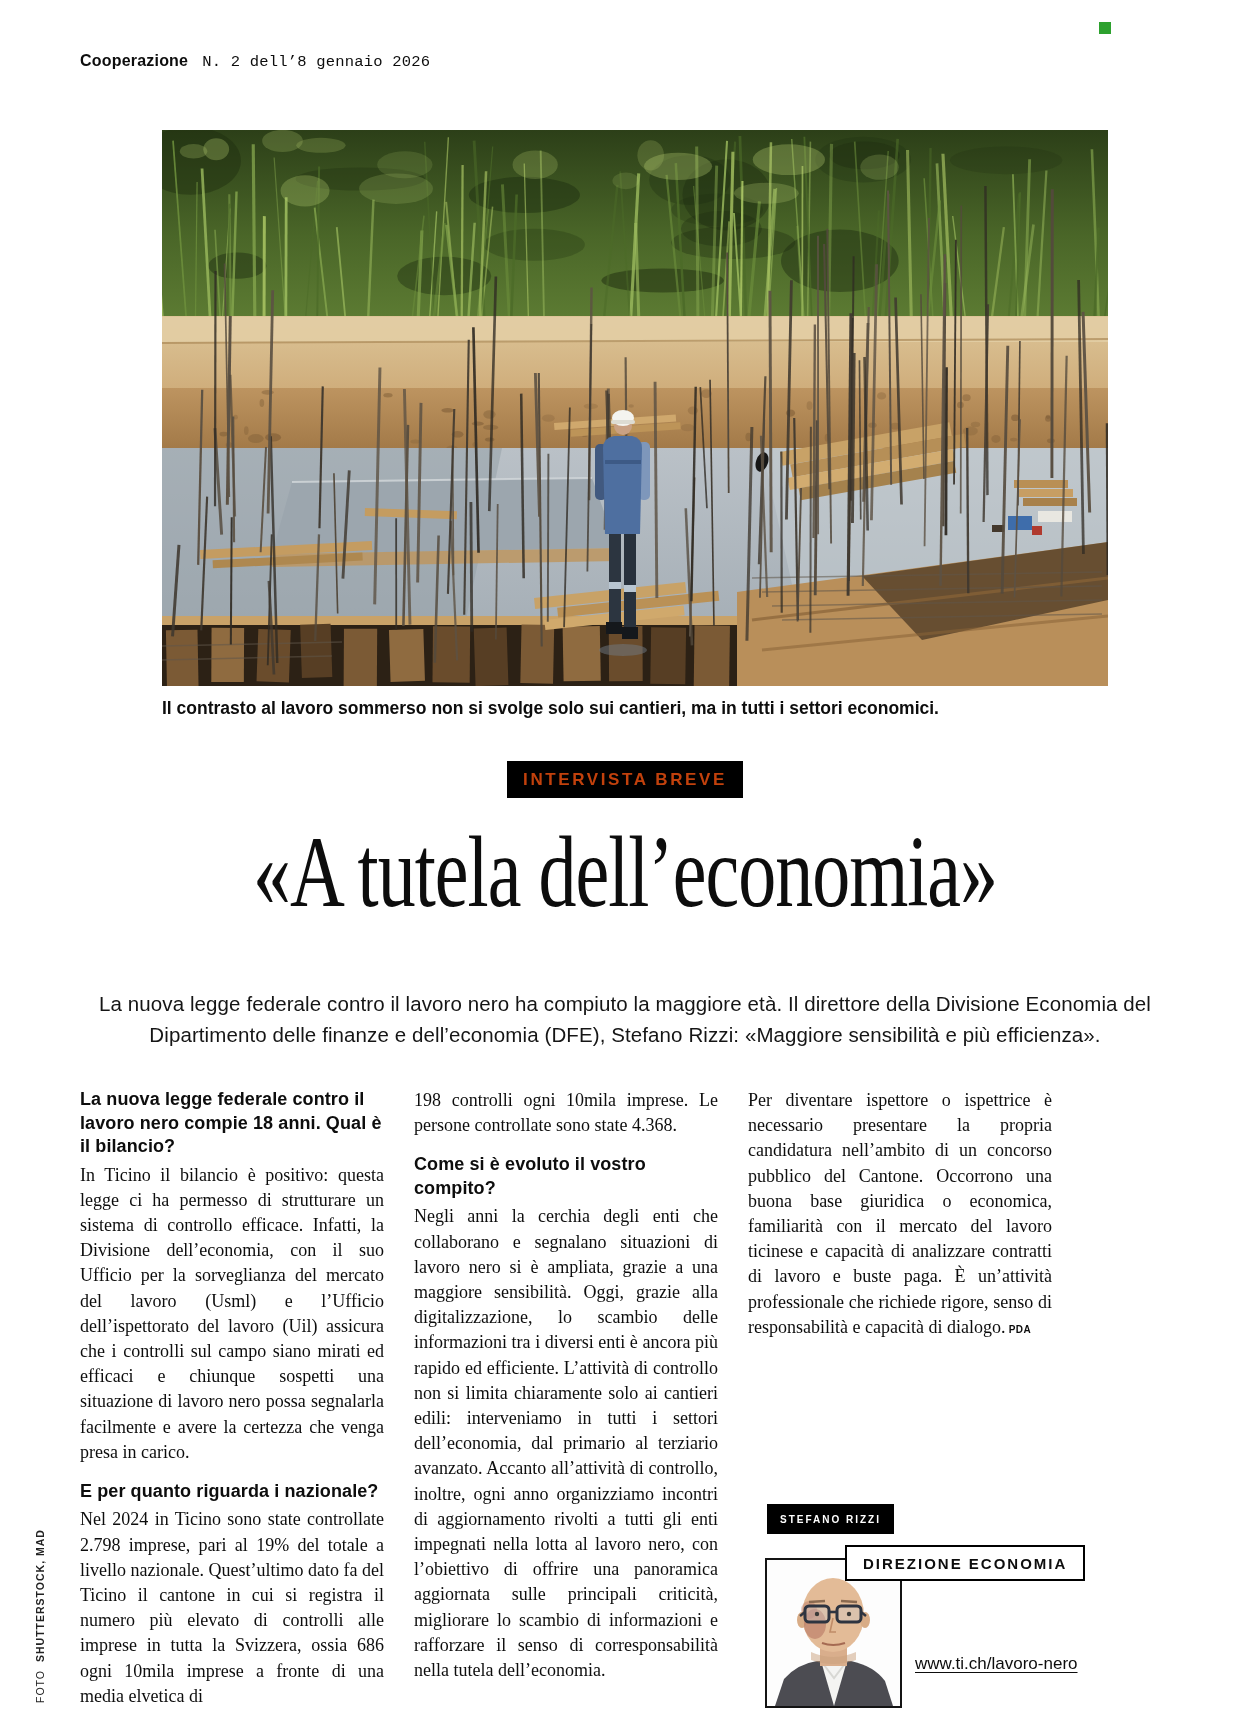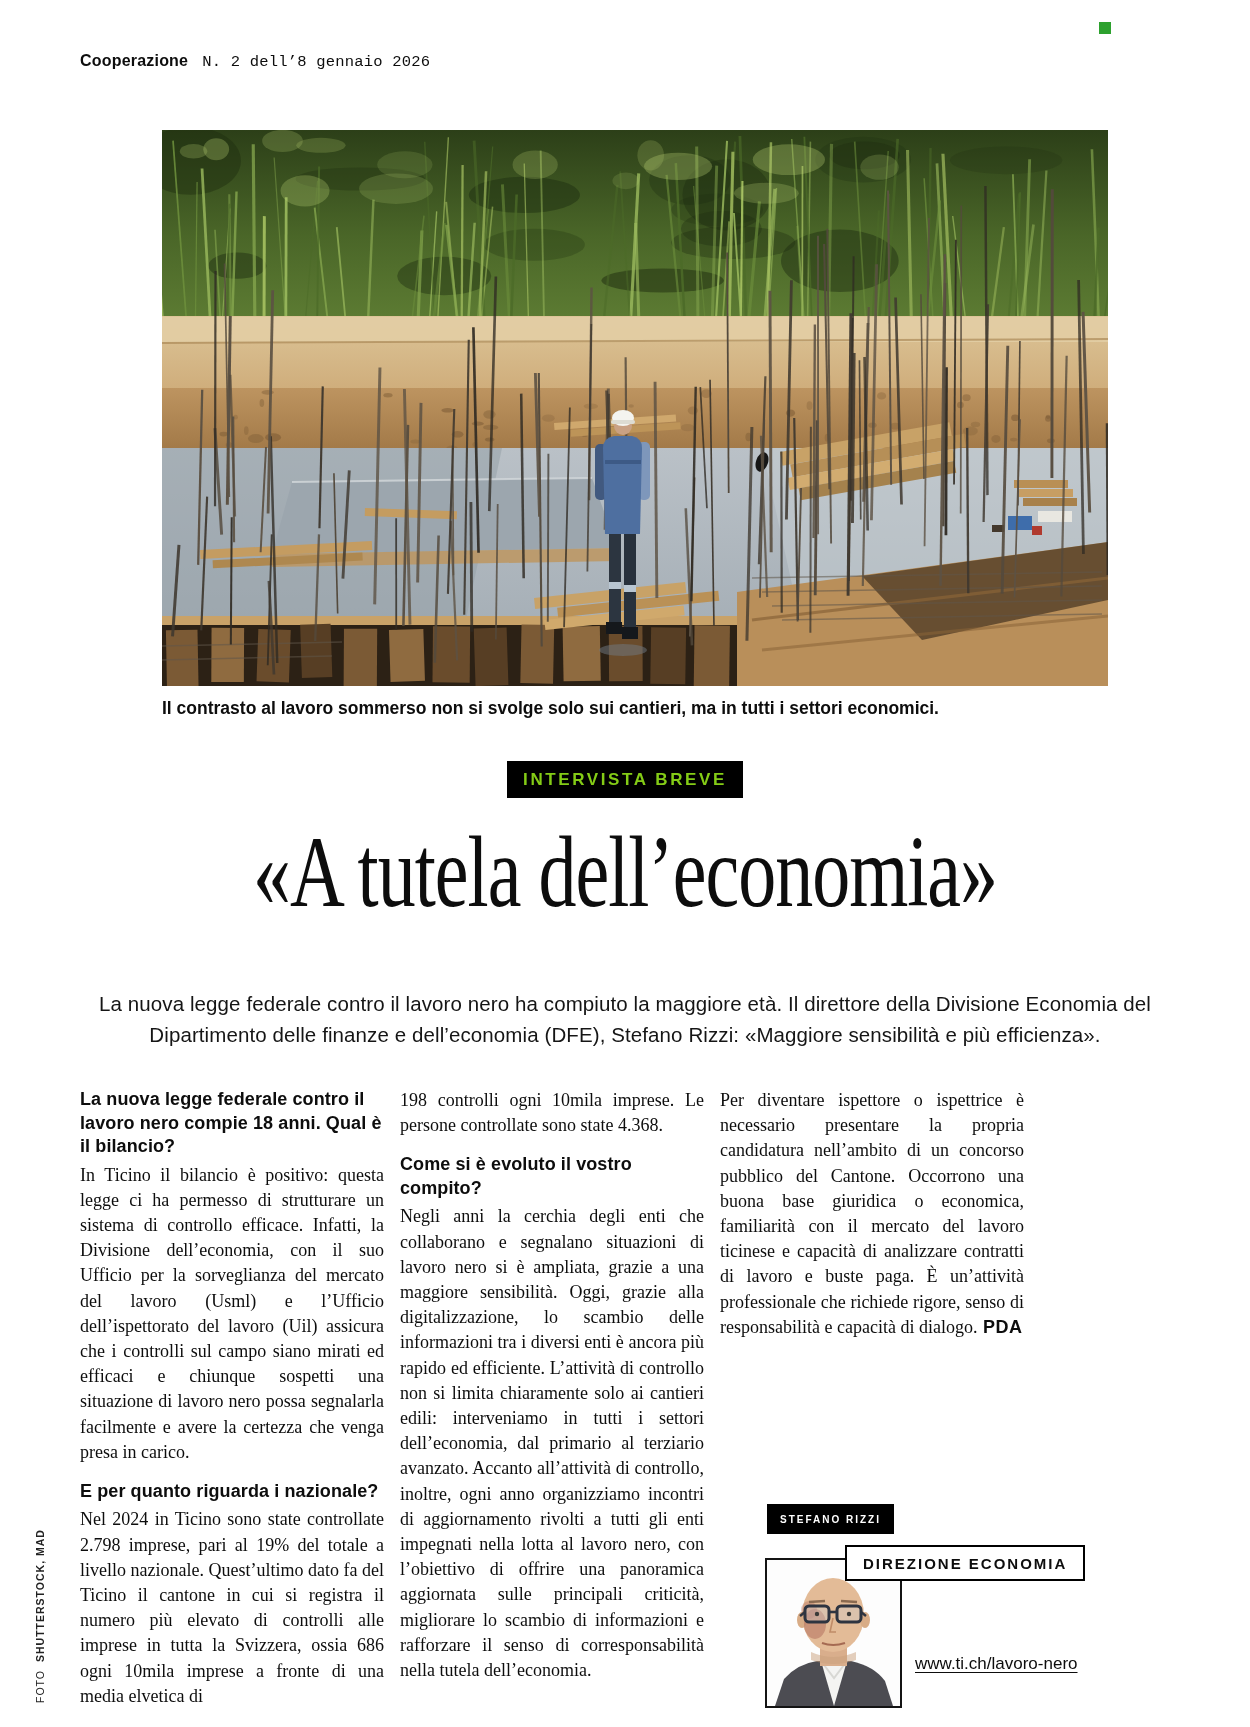--- a/index.html
+++ b/index.html
@@ -24,45 +24,45 @@
   .photo svg{display:block;width:100%;height:100%;}
   .caption{position:absolute;left:162px;top:697px;width:946px;font-weight:bold;font-size:17.5px;line-height:1.3;}
   .credit{
     position:absolute;left:34px;top:1703px;transform:rotate(-90deg);transform-origin:0 0;
     white-space:nowrap;font-size:10.5px;letter-spacing:1px;color:#222;
   }
   .credit b{font-weight:bold;margin-left:8px;}
   
   .kicker-wrap{position:absolute;left:0;top:761px;width:1250px;text-align:center;}
   .kicker{
-    display:inline-block;background:#000;color:#84cc16;font-weight:bold;font-size:17px;
+    display:inline-block;background:#000;color:#c2410c;font-weight:bold;font-size:17px;
     letter-spacing:2.6px;padding:9px 16px 8px;
   }
   .headline-wrap{position:absolute;left:0;top:818px;width:1250px;text-align:center;}
   .headline{
     display:inline-block;font-family:"Liberation Serif",serif;font-size:76px;font-weight:500;
     letter-spacing:-1px;line-height:1.05;transform:scaleY(1.35);transform-origin:50% 0;
   }
   .standfirst{
     position:absolute;left:85px;top:988px;width:1080px;text-align:center;
     font-size:20.5px;line-height:31px;letter-spacing:.1px;color:#151515;
   }
   
-  .columns{position:absolute;left:80px;top:1088px;width:972px;display:flex;gap:16px;}
+  .columns{position:absolute;left:80px;top:1088px;width:972px;display:flex;gap:30px;}
   .col{width:304px;flex:0 0 304px;}
   .col p{margin:0;}
   .col .q{
     font-weight:bold;font-size:18px;line-height:23.5px;margin:15px 0 4px;letter-spacing:.1px;
   }
   .col .q:first-child{margin-top:0;}
   .col .a{
     font-family:"Liberation Serif",serif;font-size:18px;line-height:25.2px;
     text-align:justify;hyphens:auto;-webkit-hyphens:auto;
   }
-  .col .sig{font-family:"Liberation Sans",sans-serif;font-weight:bold;font-size:18px;letter-spacing:.5px;}
+  .col .sig{font-family:"Liberation Sans",sans-serif;font-weight:bold;font-size:10px;letter-spacing:.5px;}
   
   .infobox{position:absolute;left:765px;top:1502px;width:350px;height:212px;}
   .name-label{
     position:absolute;left:2px;top:2px;z-index:3;background:#000;color:#fff;
     font-weight:bold;font-size:10px;letter-spacing:2px;padding:10px 13px 9px;
   }
   .dept-label{
     position:absolute;left:80px;top:43px;z-index:2;background:#fff;border:2.5px solid #000;
     font-weight:bold;font-size:15px;letter-spacing:2px;padding:8px 16px 7px;white-space:nowrap;
   }

